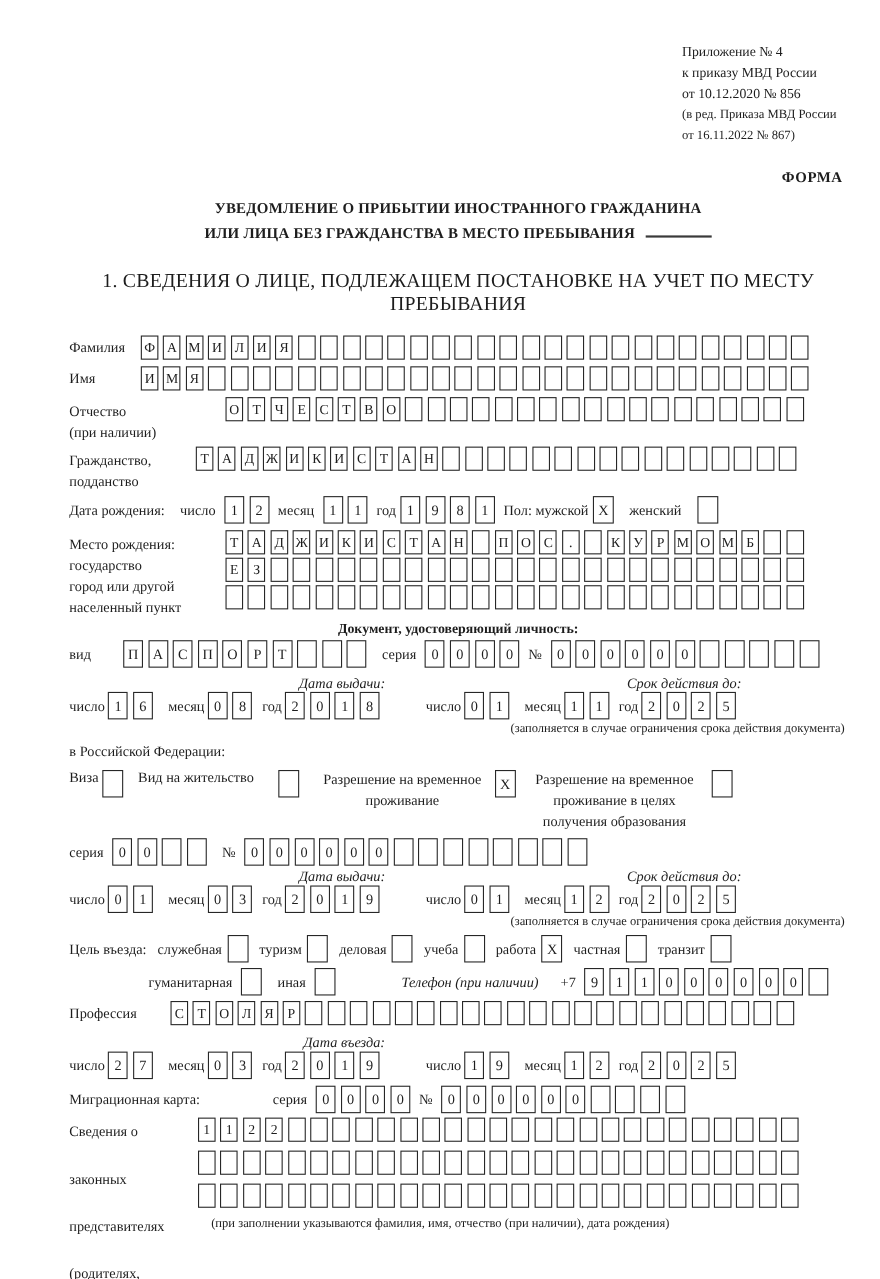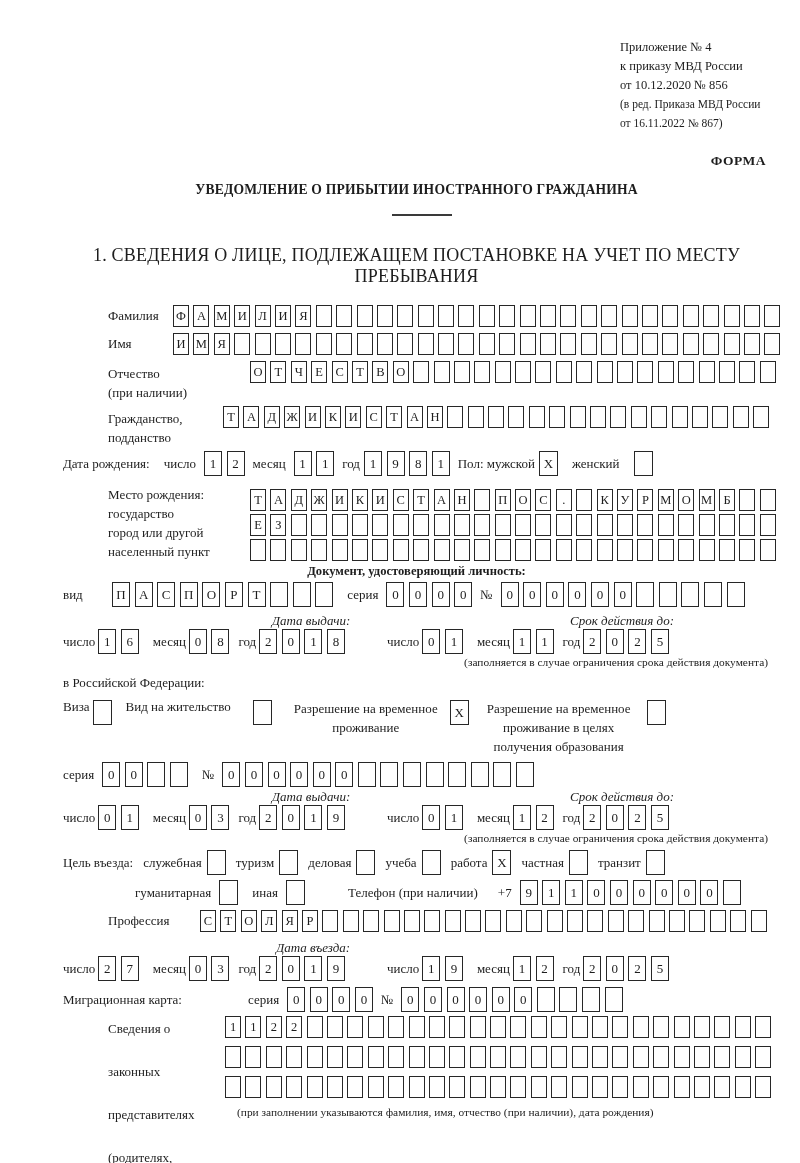--- a/index.html
+++ b/index.html
@@ -12,35 +12,35 @@
   
   .hdr{margin-left:557px;font-size:12.5px;line-height:19px;}
   .hdr .small{font-size:11.5px;}
   .forma{margin-top:20px;padding-right:4px;text-align:right;font-weight:bold;font-size:13.5px;letter-spacing:.5px;}
   .title{margin-top:10px;text-align:center;font-weight:bold;font-size:13.6px;line-height:22px;letter-spacing:.2px;}
   .blank-line{display:inline-block;width:60px;border-bottom:2px solid #3a3a3a;height:13px;margin-left:10px;}
   .sec{margin-top:22px;margin-bottom:18px;text-align:center;font-weight:normal;font-size:18px;letter-spacing:.2px;}
 
   
   .frow{display:flex;align-items:flex-start;font-size:13px;}
-  .lbl{padding-top:3px;flex:0 0 auto;margin-left:45px;}
+  .lbl{padding-top:3px;flex:0 0 auto;}
   .lw65{width:65px;}  .lw142{width:142px;} .lw115{width:115px;}
   .lw49{width:49px;}  .lw92{width:92px;}  .lw117{width:117px;gap:24px;}
   .stack{display:flex;flex-direction:column;line-height:19px;}
 
   
   .cells{display:flex;gap:4.4px;flex:0 0 auto;}
   .cell{flex:0 0 auto;width:14px;height:20px;border:1.6px solid #272727;
         display:flex;align-items:center;justify-content:center;
         font-size:12.5px;background:#fff;}
   .cells.date .cell{width:16px;height:23px;border-width:1.7px;font-size:13px;}
   .cells.date{gap:4.6px;}
   .cells.big .cell{width:17px;height:23px;border-width:1.7px;font-size:13px;}
 
-  .mb6{margin-bottom:6px;} .mb4{margin-bottom:4px;} .mb3{margin-bottom:3px;align-items:flex-end;}
+  .mb6{margin-bottom:6px;} .mb4{margin-bottom:4px;} .mb3{margin-bottom:3px;}
   .mb2{margin-bottom:2px;} .mb8{margin-bottom:8px;}
 
   
   .dgroup{display:flex;align-items:center;}
   .dlbl{margin-right:3px;}
   .dlbl.m{margin-left:14px;} .dlbl.y{margin-left:9px;}
   .dhdr{display:flex;font-size:13px;font-style:italic;}
   .dhdr .h1{margin-left:105px;width:290px;text-align:center;}
   .dhdr .h2{margin-left:20px;width:300px;text-align:center;}
   .daterow{display:flex;align-items:center;font-size:13px;}
@@ -49,41 +49,41 @@
 
   .subhead{text-align:center;font-weight:bold;font-size:12.6px;margin-bottom:3px;}
   .intro{font-size:13px;line-height:18px;margin-bottom:7px;}
 
   .optrow{display:flex;align-items:flex-start;font-size:13px;margin-bottom:5px;}
   .optlines{display:flex;flex-direction:column;text-align:center;line-height:19px;}
   .opt-gap{margin-left:14px;} .box-gap{margin-left:8px;margin-top:1px;}
 
   .purp{display:flex;align-items:center;font-size:13px;margin-bottom:5px;}
   .purp .plbl{margin-left:10px;margin-right:5px;}
-  .g8{margin-left:8px;} .g14{margin-left:14px;} .g20{margin-left:20px;} .g40{margin-left:43px;}
+  .g8{margin-left:8px;} .g14{margin-left:14px;} .g20{margin-left:20px;} .g40{margin-left:60px;font-style:italic;}
 
   .rep-note{font-size:11.4px;margin-top:5px;margin-left:12px;}
 </style>
 </head>
 <body>
 
 <div class="page">
 
   <div class="hdr">
     <div>Приложение № 4</div>
     <div>к приказу МВД России</div>
     <div>от 10.12.2020 № 856</div>
     <div class="small">(в ред. Приказа МВД России</div>
     <div class="small">от 16.11.2022 № 867)</div>
   </div>
   <div class="forma">ФОРМА</div>
 
   <div class="title">
     <div>УВЕДОМЛЕНИЕ О ПРИБЫТИИ ИНОСТРАННОГО ГРАЖДАНИНА</div>
-    <div><span class="blank-line"></span></div>
+    <div><span>ИЛИ ЛИЦА БЕЗ ГРАЖДАНСТВА В МЕСТО ПРЕБЫВАНИЯ</span><span class="blank-line"></span></div>
   </div>
 
   <div class="sec">1. СВЕДЕНИЯ О ЛИЦЕ, ПОДЛЕЖАЩЕМ ПОСТАНОВКЕ НА УЧЕТ ПО МЕСТУ ПРЕБЫВАНИЯ</div>
 
   <div class="frow mb6">
     <span class="lbl lw65">Фамилия</span>
     <span class="cells">
         <span class="cell">Ф</span>
         <span class="cell">А</span>
         <span class="cell">М</span>

